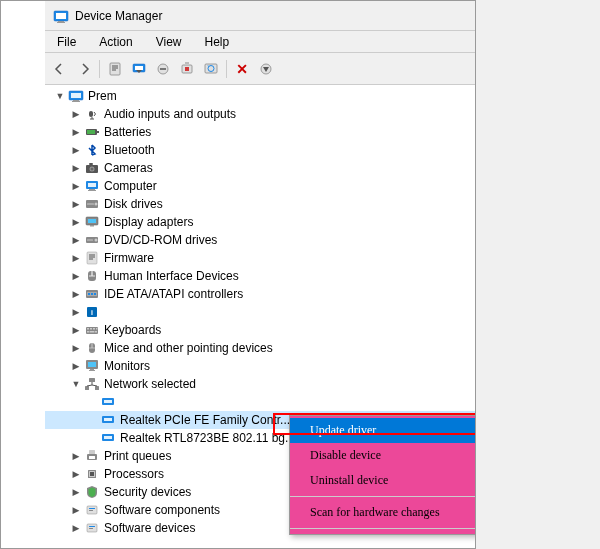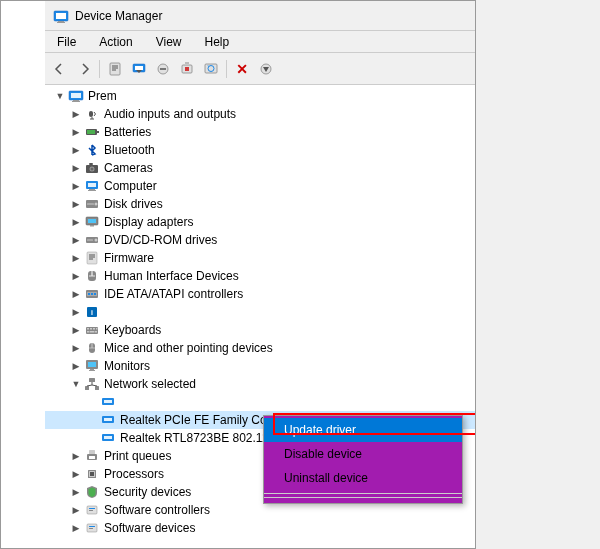--- a/index.html
+++ b/index.html
@@ -139,28 +139,29 @@
       font-size: 11px;
       color: #000;
       height: 22px;
       display: flex;
       align-items: center;
     }
 
     
     .context-menu {
       position: absolute;
-      background: #a21caf;
+      background: #ec4899;
       border: 1px solid #999;
       box-shadow: 2px 2px 6px rgba(0,0,0,0.3);
       z-index: 100;
       min-width: 200px;
       padding: 2px 0;
       top: 330px;
-      left: 218px;
+      left: 244px;
+      font-family: Liberation Serif, serif;
     }
     .ctx-item {
       padding: 5px 20px;
       font-size: 12px;
       cursor: pointer;
       color: #000;
     }
     .ctx-item.active {
       background: #0078d7;
       color: #fff;
@@ -542,40 +543,41 @@
 
       <div class="tree-item indent2">
         <span class="expand-icon">▶</span>
         <span class="item-icon">
           <svg width="16" height="16" viewBox="0 0 16 16">
             <rect x="3" y="4" width="10" height="8" rx="1" fill="#e0e0e0" stroke="#888" stroke-width="0.5"></rect>
             <rect x="5" y="6" width="6" height="1" rx="0.3" fill="#1e88e5"></rect>
             <rect x="5" y="8" width="4" height="1" rx="0.3" fill="#888"></rect>
           </svg>
         </span>
-        <span class="item-label">Software controllers</span>
+        <span class="item-label">Software components</span>
       </div>
 
       <div class="tree-item indent2">
         <span class="expand-icon">▶</span>
         <span class="item-icon">
           <svg width="16" height="16" viewBox="0 0 16 16">
             <rect x="3" y="4" width="10" height="8" rx="1" fill="#e0e0e0" stroke="#888" stroke-width="0.5"></rect>
             <rect x="5" y="6" width="6" height="1" rx="0.3" fill="#1e88e5"></rect>
             <rect x="5" y="8" width="4" height="1" rx="0.3" fill="#888"></rect>
           </svg>
         </span>
         <span class="item-label">Software devices</span>
       </div>
 
       <div class="context-menu">
         <div class="ctx-item active">Update driver</div>
         <div class="ctx-item">Disable device</div>
         <div class="ctx-item">Uninstall device</div>
         <div class="ctx-separator"></div>
+        <div class="ctx-item">Scan for hardware changes</div>
         <div class="ctx-separator"></div>
 
       </div>
 
       <div style="position:absolute; top:328px; left:228px; width:205px; height:22px; border:2px solid red; pointer-events:none; z-index:200;"></div>
 
     </div>
   </div>
 
 </div>

